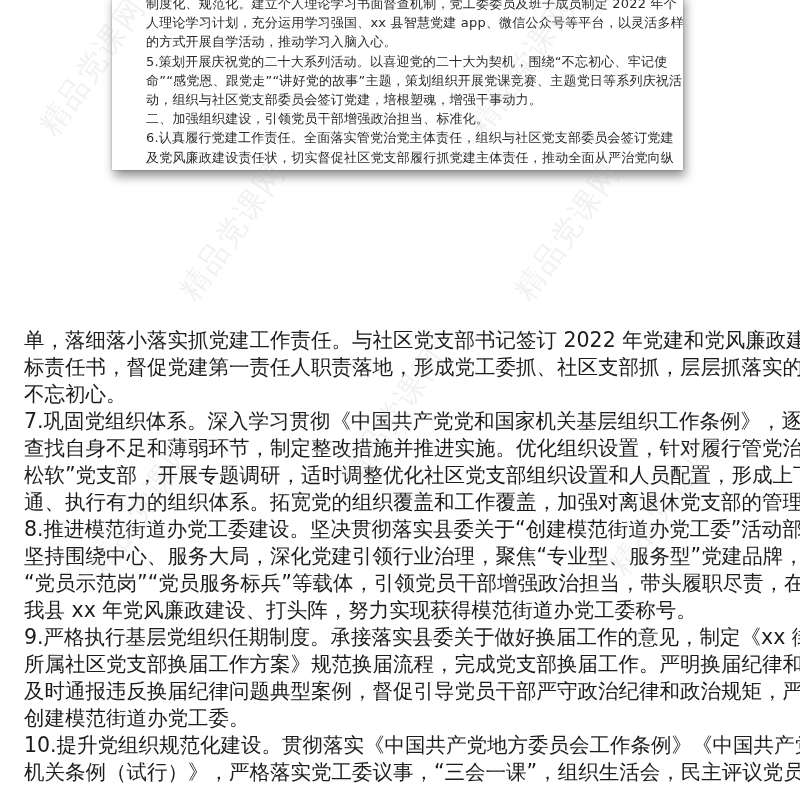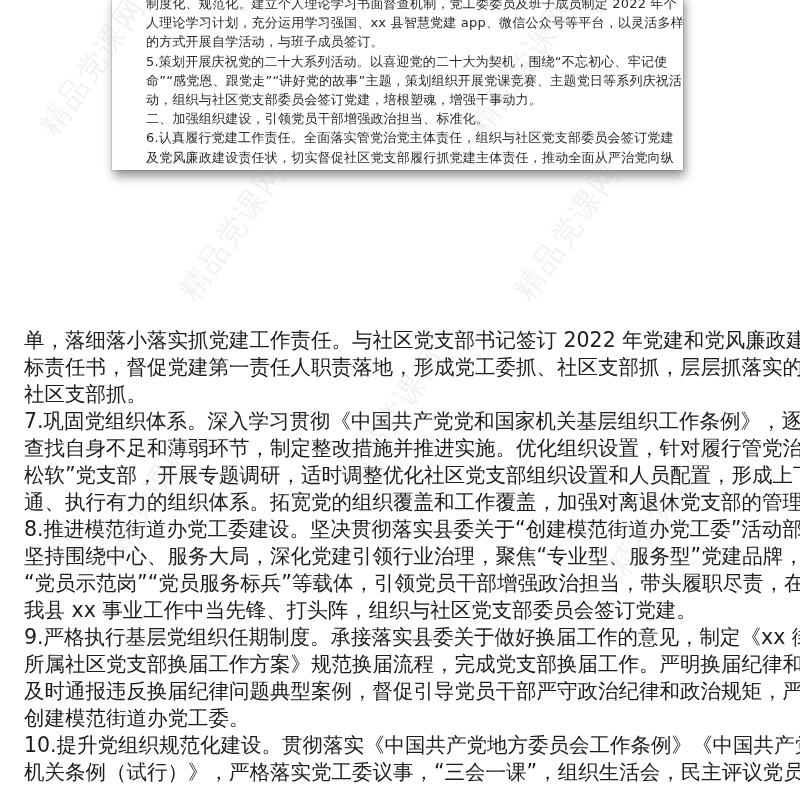--- a/index.html
+++ b/index.html
@@ -67,43 +67,43 @@
       white-space: nowrap;
     }
   </style>
 </head>
 <body>
 
 <div class="preview-card">
   <div class="preview-text">
     <p>制度化、规范化。建立个人理论学习书面督查机制，党工委委员及班子成员制定 2022 年个</p>
     <p>人理论学习计划，充分运用学习强国、xx 县智慧党建 app、微信公众号等平台，以灵活多样</p>
-    <p>的方式开展自学活动，与班子成员签订。</p>
+    <p>的方式开展自学活动，推动学习入脑入心。</p>
     <p>5.策划开展庆祝党的二十大系列活动。以喜迎党的二十大为契机，围绕“不忘初心、牢记使</p>
     <p>命”“感党恩、跟党走”“讲好党的故事”主题，策划组织开展党课竞赛、主题党日等系列庆祝活</p>
     <p>动，组织与社区党支部委员会签订党建，培根塑魂，增强干事动力。</p>
     <p>二、加强组织建设，引领党员干部增强政治担当、标准化。</p>
     <p>6.认真履行党建工作责任。全面落实管党治党主体责任，组织与社区党支部委员会签订党建</p>
     <p>及党风廉政建设责任状，切实督促社区党支部履行抓党建主体责任，推动全面从严治党向纵</p>
     <p>深推进。与班子成员签订 20**年党风廉政建设“一岗双责”目标责任书，细化党建工作责任清</p>
   </div>
 </div>
 
 <div class="body-text">
   <p>单，落细落小落实抓党建工作责任。与社区党支部书记签订 2022 年党建和党风廉政建设目</p>
   <p>标责任书，督促党建第一责任人职责落地，形成党工委抓、社区支部抓，层层抓落实的党建</p>
-  <p>社区支部抓。</p>
+  <p>不忘初心。</p>
   <p>7.巩固党组织体系。深入学习贯彻《中国共产党党和国家机关基层组织工作条例》，逐条对标</p>
   <p>查找自身不足和薄弱环节，制定整改措施并推进实施。优化组织设置，针对履行管党治党“管</p>
   <p>松软”党支部，开展专题调研，适时调整优化社区党支部组织设置和人员配置，形成上下贯</p>
   <p>通、执行有力的组织体系。拓宽党的组织覆盖和工作覆盖，加强对离退休党支部的管理。</p>
   <p>8.推进模范街道办党工委建设。坚决贯彻落实县委关于“创建模范街道办党工委”活动部署，</p>
   <p>坚持围绕中心、服务大局，深化党建引领行业治理，聚焦“专业型、服务型”党建品牌，设立</p>
   <p>“党员示范岗”“党员服务标兵”等载体，引领党员干部增强政治担当，带头履职尽责，在推动</p>
-  <p>我县 xx 事业工作中当先锋、打头阵，组织与社区党支部委员会签订党建。</p>
+  <p>我县 xx 年党风廉政建设、打头阵，努力实现获得模范街道办党工委称号。</p>
   <p>9.严格执行基层党组织任期制度。承接落实县委关于做好换届工作的意见，制定《xx 街道办</p>
   <p>所属社区党支部换届工作方案》规范换届流程，完成党支部换届工作。严明换届纪律和规矩，</p>
   <p>及时通报违反换届纪律问题典型案例，督促引导党员干部严守政治纪律和政治规矩，严格执</p>
   <p>创建模范街道办党工委。</p>
   <p>10.提升党组织规范化建设。贯彻落实《中国共产党地方委员会工作条例》《中国共产党工作</p>
   <p>机关条例（试行）》，严格落实党工委议事，“三会一课”，组织生活会，民主评议党员，主题</p>
 </div>
 
 <div class="watermark-layer">
   <span class="watermark" style="left:170px; top:285px;">精品党课网</span>

